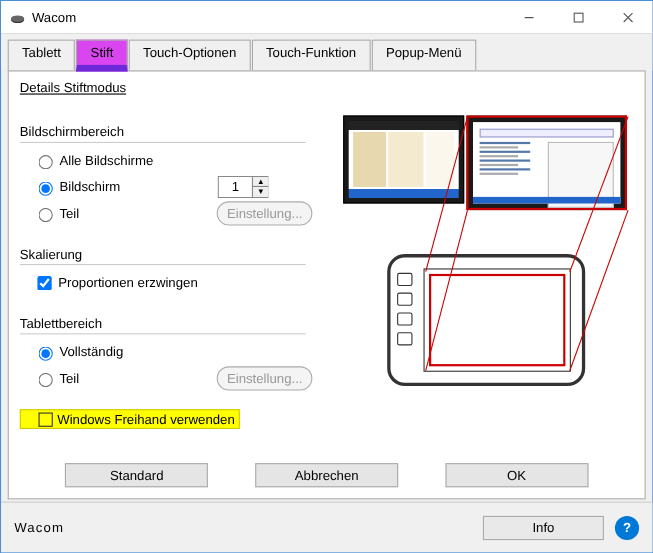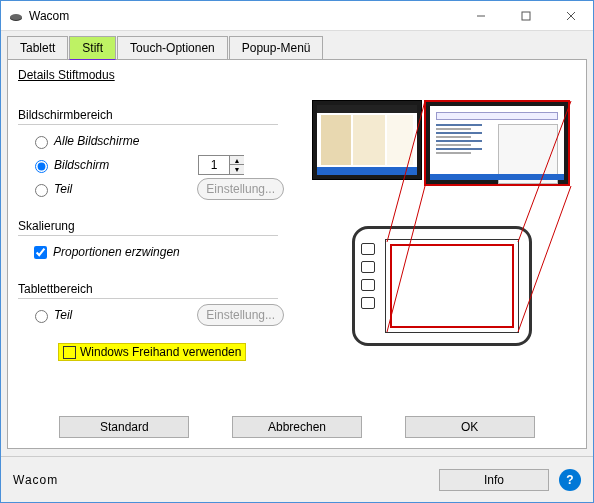--- a/index.html
+++ b/index.html
@@ -5,38 +5,38 @@
   * { box-sizing: border-box; font-family: "Segoe UI", Tahoma, sans-serif; font-size: 12px; }
   body { margin: 0; background: #fff; }
   .window { width: 594px; height: 503px; border: 1px solid #4a90d9; background: #f0f0f0; position: relative; }
   .titlebar { height: 30px; background: #fff; display: flex; align-items: center; padding: 0 8px; border-bottom: 1px solid #ddd; }
   .titlebar .icon { width: 14px; height: 14px; margin-right: 6px; }
   .titlebar .title { flex: 1; font-size: 12px; }
   .winbtns { display: flex; position: absolute; right: 0; top: 0; }
   .winbtn { width: 45px; height: 29px; display: flex; align-items: center; justify-content: center; color: #555; }
   .tabs { display: flex; padding: 4px 6px 0 6px; background: #f0f0f0; }
   .tab { padding: 4px 12px; border: 1px solid #aaa; background: #f0f0f0; margin-right: 1px; position: relative; top: 1px; }
-  .tab.active { background: #bef264; border-bottom: 1px solid #6d28d9; z-index: 2; }
+  .tab.active { background: #d946ef; border-bottom: 6px solid #6d28d9; z-index: 2; }
   .tabpanel { margin: 0 6px 6px 6px; border: 1px solid #aaa; background: #fff; padding: 8px 10px; height: 390px; position: relative; }
   .subtitle { font-size: 12px; margin-bottom: 8px; text-decoration: underline; }
   .group-label { font-size: 12px; margin-top: 18px; margin-bottom: 4px; position: relative; }
   .group-label::after { content: ""; display: block; border-top: 1px solid #ccc; margin-top: 2px; margin-left: 0; width: 260px; }
   .row { display: flex; align-items: center; height: 24px; margin-left: 12px; }
   .row input[type=radio], .row input[type=checkbox] { margin-right: 6px; }
-  .row label { flex: 0 0 auto; font-style: italic; }
+  .row label { flex: 0 0 auto; }
   .spinner-wrap { margin-left: auto; display: flex; align-items: center; margin-right: 54px; }
   .spinner { width: 46px; height: 20px; border: 1px solid #888; display: flex; }
   .spinner input { width: 30px; border: none; text-align: center; font-size: 12px; outline: none; }
   .spins { display: flex; flex-direction: column; border-left: 1px solid #888; }
   .spins div { width: 14px; height: 9px; display: flex; align-items: center; justify-content: center; font-size: 7px; background: #f0f0f0; border-bottom: 1px solid #888; }
   .spins div:last-child { border-bottom: none; }
   .btn { height: 22px; padding: 0 8px; border: 1px solid #aaa; background: #e9e9e9; min-width: 80px; text-align: center; line-height: 20px; }
   .btn.disabled { color: #999; background: #f4f4f4; border-radius: 11px; }
   .settings-col { margin-left: auto; margin-right: 14px; }
-  .highlight { background: #ffff00; display: inline-flex; align-items: center; padding: 0 4px 0 0; height: 18px; border: 1px solid #d4c800; margin-left: 40px; }
+  .highlight { background: #ffff00; display: inline-flex; align-items: center; padding: 0 4px 0 12px; height: 18px; border: 1px solid #d4c800; }
   .highlight input[type=checkbox] { appearance: none; width: 13px; height: 13px; border: 1px solid #333; background: #ffff00; margin: 0 4px; }
   .bottom-btns { position: absolute; bottom: 10px; left: 0; right: 0; display: flex; justify-content: space-around; padding: 0 30px; }
   .bottom-btns .btn { min-width: 130px; background: #e5e5e5; }
   .footer { position: absolute; bottom: 0; left: 0; right: 0; height: 46px; border-top: 1px solid #ccc; background: #f0f0f0; display: flex; align-items: center; padding: 0 12px; }
   .logo { font-family: Georgia, serif; font-size: 22px; letter-spacing: 1px; }
   .footer .btn { margin-left: auto; min-width: 110px; }
   .helpicon { width: 22px; height: 22px; border-radius: 50%; background: #0078d7; color: #fff; display: flex; align-items: center; justify-content: center; font-weight: bold; margin-left: 10px; }
   .left-col { width: 280px; float: left; }
   .right-col { position: absolute; top: 40px; right: 14px; width: 260px; }
   .monitors { display: flex; gap: 2px; }
@@ -96,20 +96,21 @@
             <line x1="9" y1="1" x2="1" y2="9" stroke="currentColor"></line>
           </svg>
         </div>
     </div>
   </div>
 
   <div class="tabs">
     <div class="tab">Tablett</div>
     <div class="tab active">Stift</div>
     <div class="tab">Touch-Optionen</div>
+    <div class="tab">Touch-Funktion</div>
     <div class="tab">Popup-Menü</div>
   </div>
 
   <div class="tabpanel">
     <div class="subtitle">Details Stiftmodus</div>
 
     <div class="left-col">
       <div class="group-label">Bildschirmbereich</div>
 
       <div class="row">
@@ -137,20 +138,24 @@
         </div>
       </div>
 
       <div class="group-label">Skalierung</div>
       <div class="row">
         <input type="checkbox" checked="" style="">
         <label>Proportionen erzwingen</label>
       </div>
 
       <div class="group-label">Tablettbereich</div>
+      <div class="row">
+        <input type="radio" name="ta" checked="" style="">
+        <label>Vollständig</label>
+      </div>
       <div class="row">
         <input type="radio" name="ta" style="">
         <label>Teil</label>
         <div class="settings-col">
           <div class="btn disabled">Einstellung...</div>
         </div>
       </div>
 
       <div style="margin-top:16px;">
         <span class="highlight">

